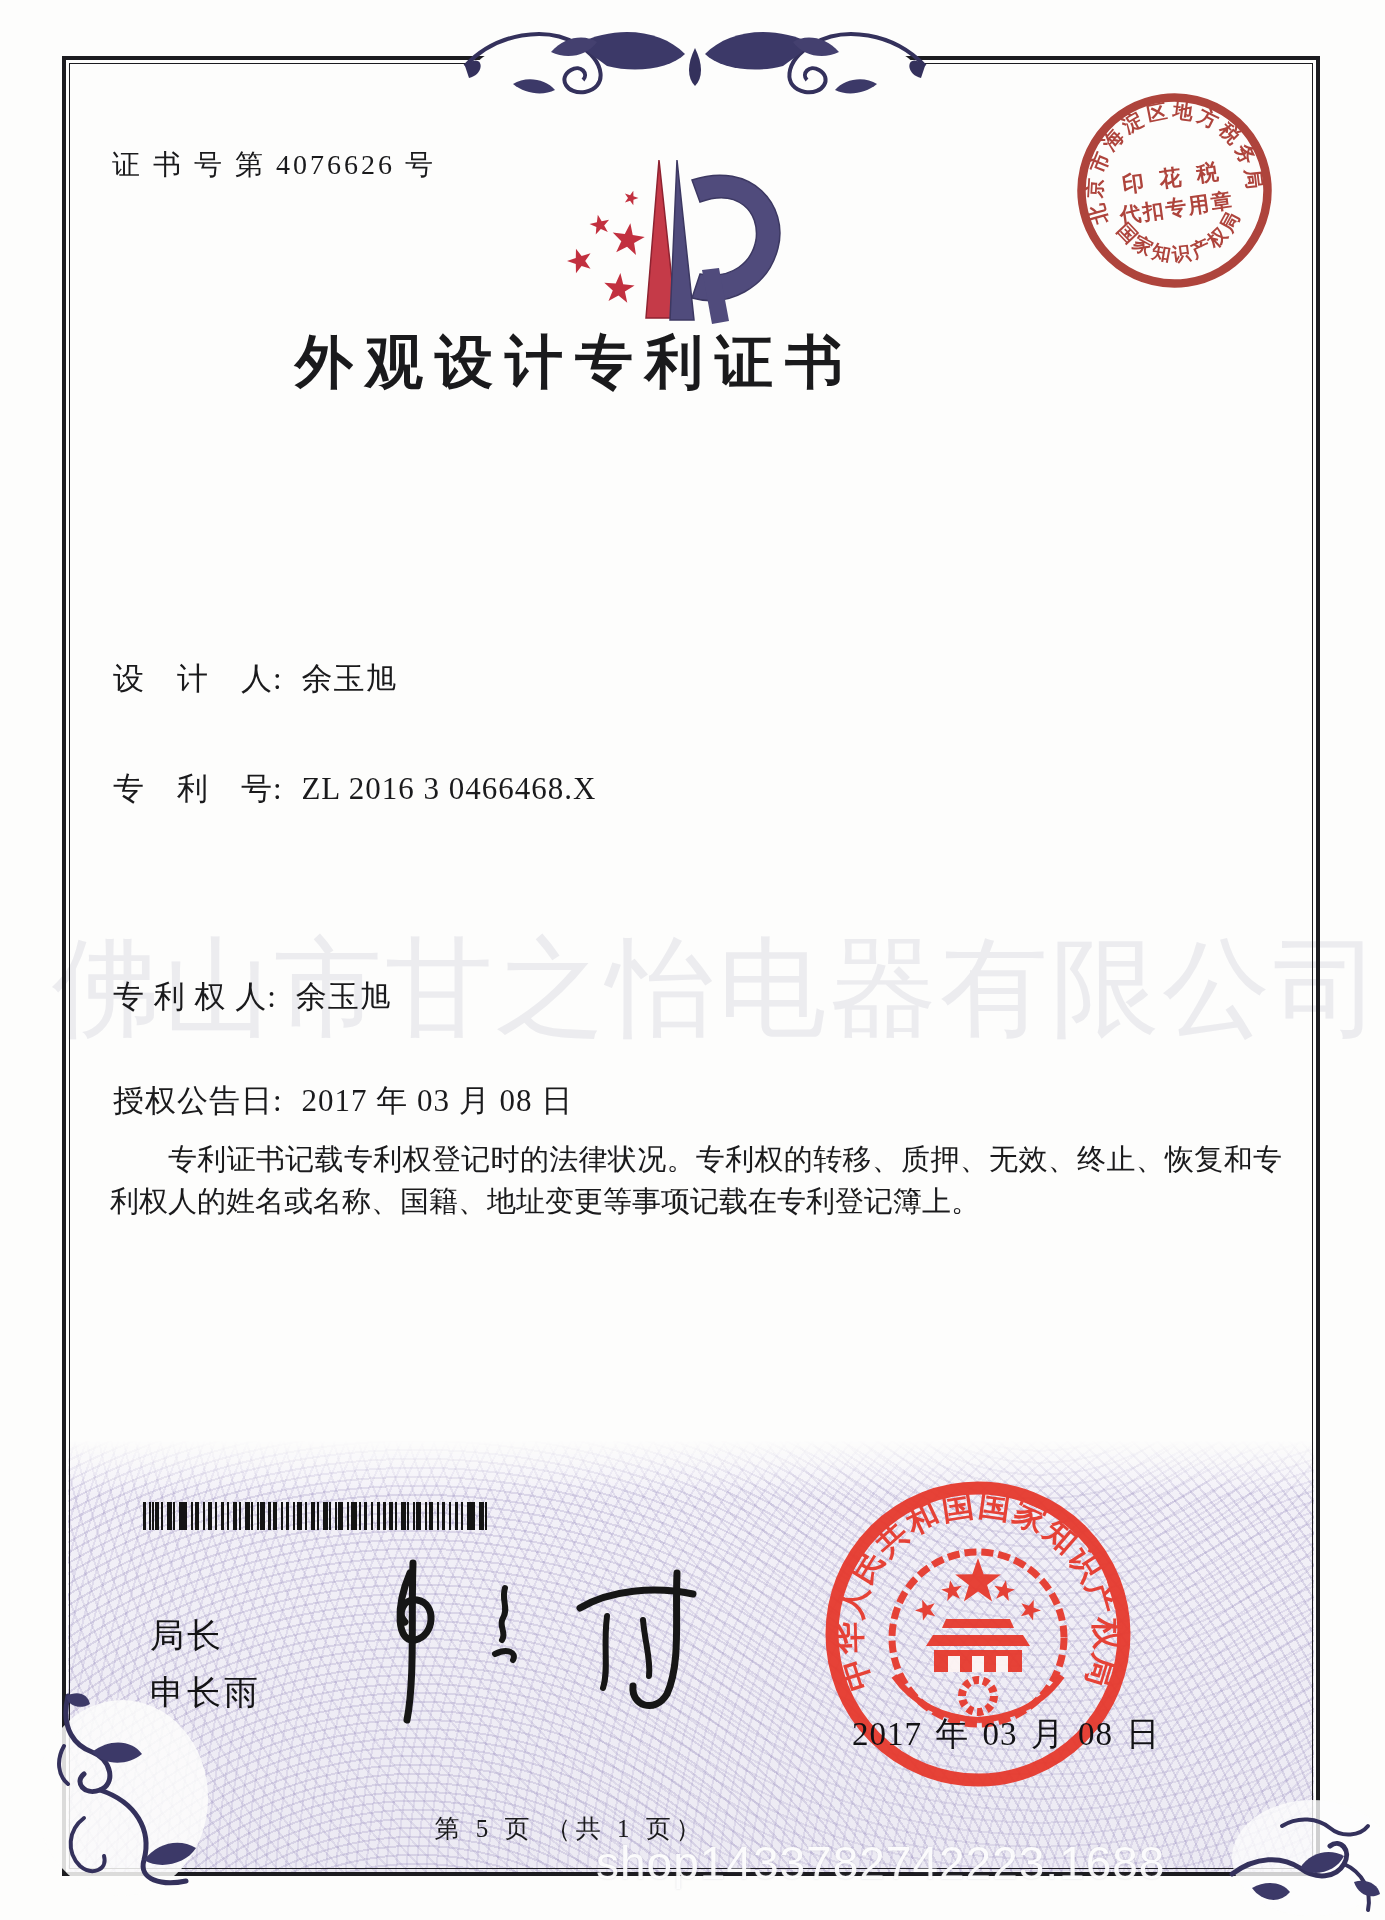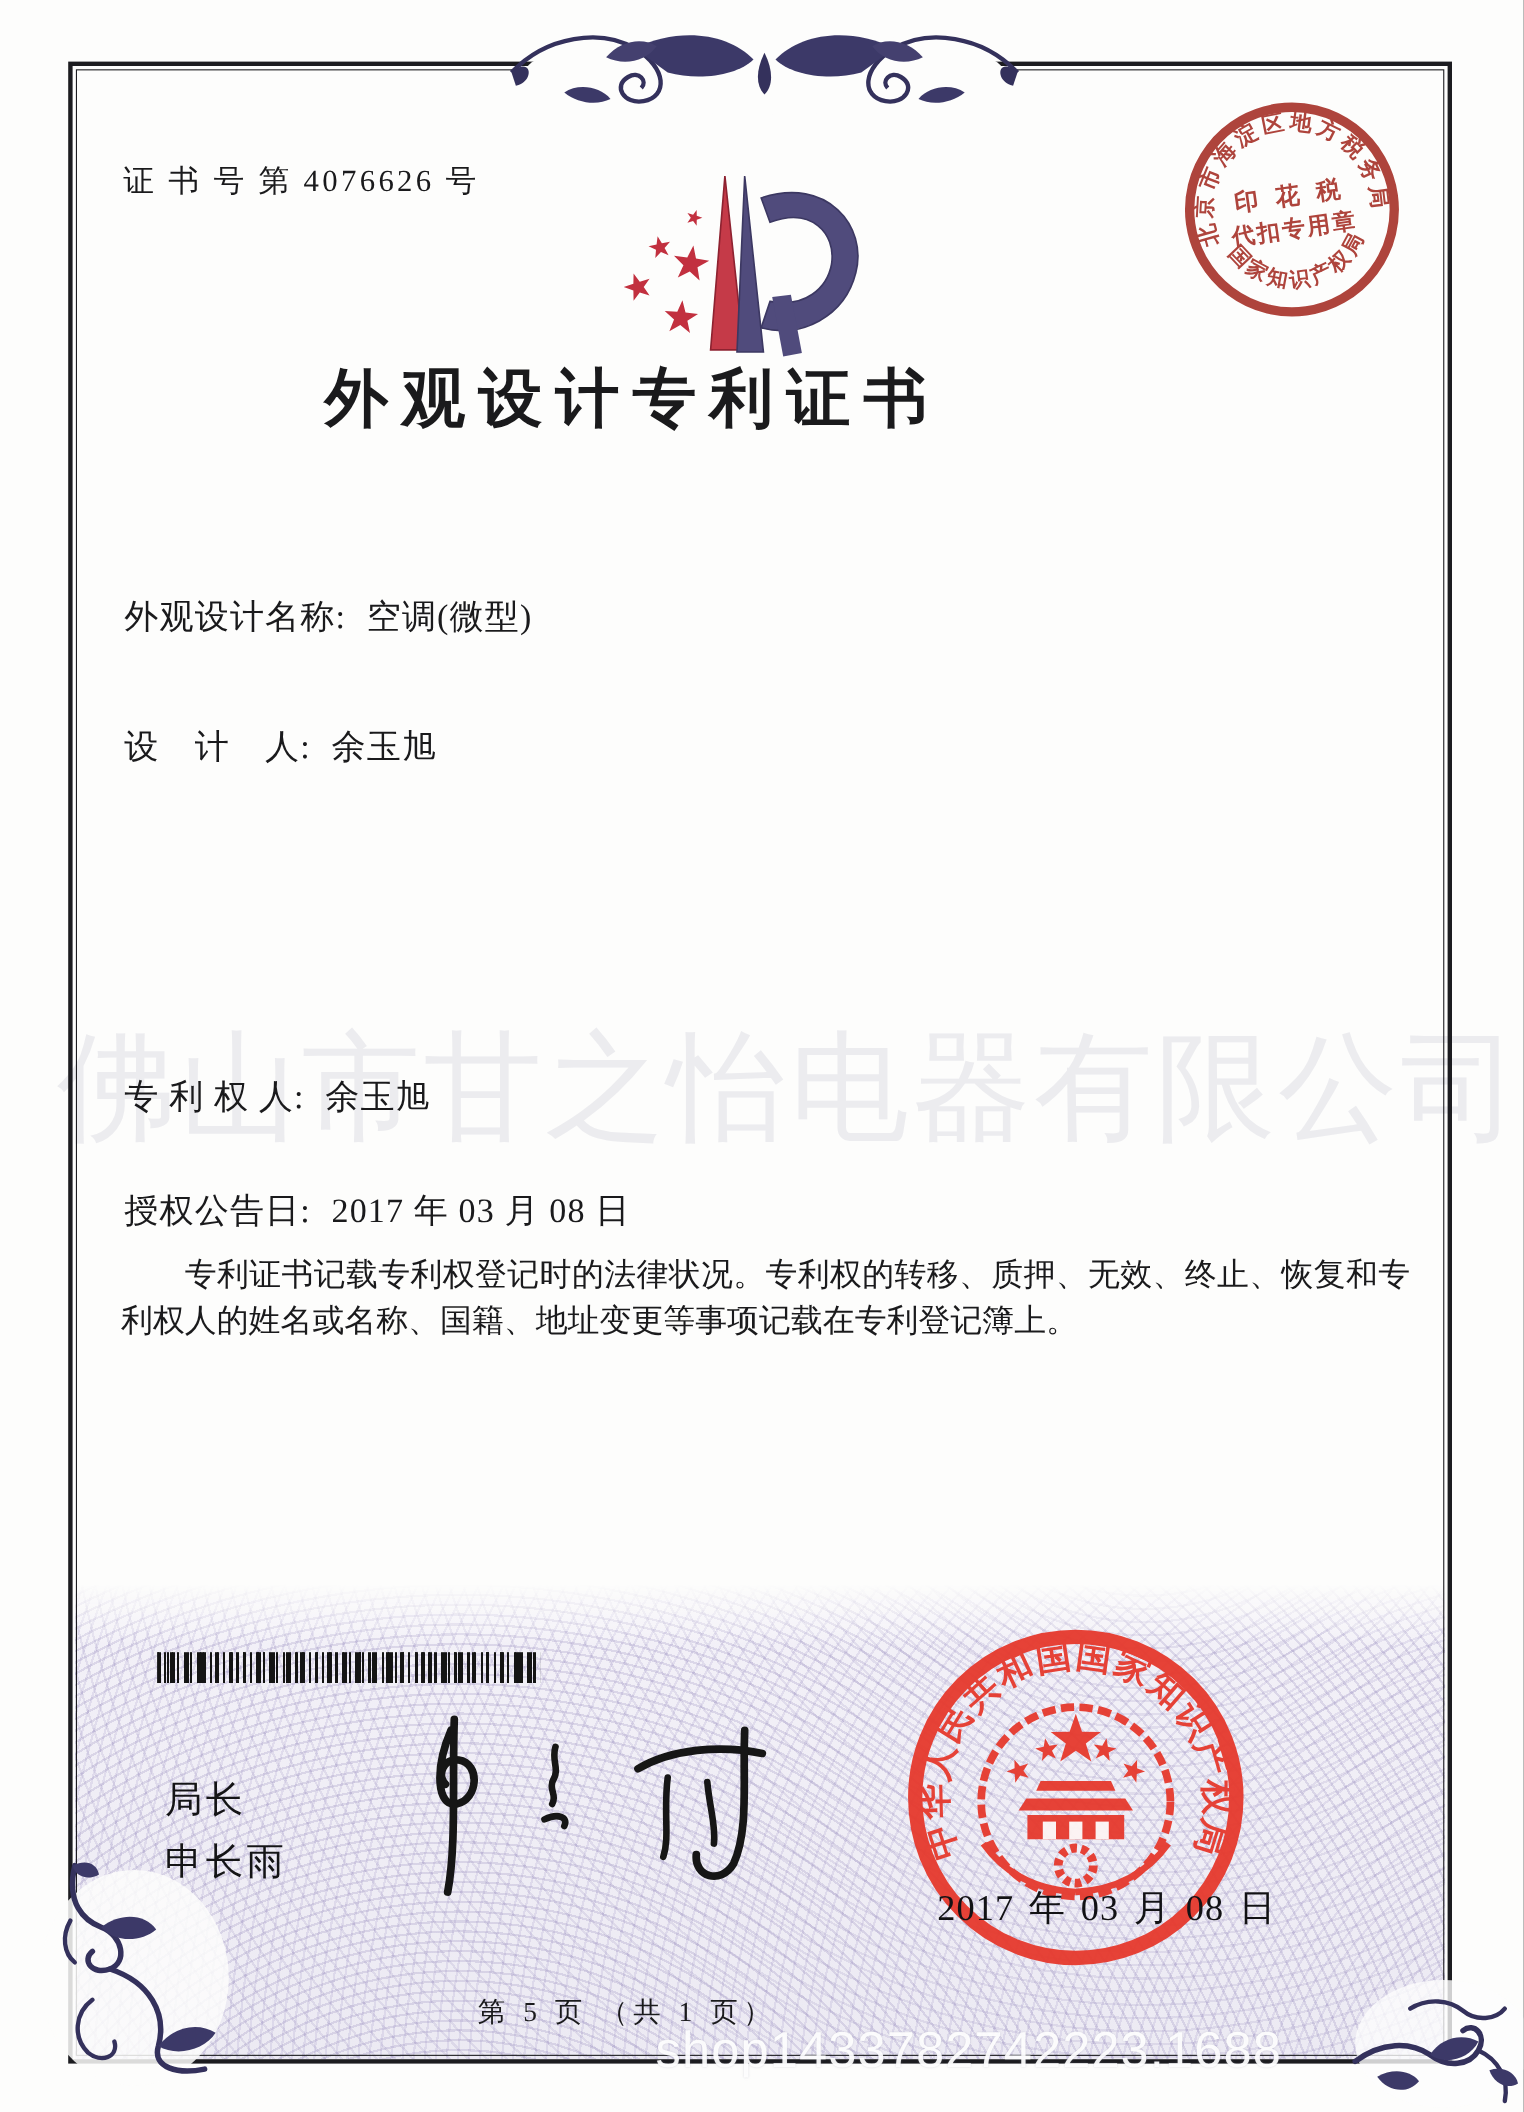--- a/index.html
+++ b/index.html
@@ -100,27 +100,27 @@
     </text>
     <text font-size="19" font-weight="700" fill="#a8352c" letter-spacing="3">
       <textPath href="#stampBot" startOffset="8">国家知识产权局</textPath>
     </text>
     <text x="102.5" y="97" text-anchor="middle" font-size="22" font-weight="700" fill="#a8352c" letter-spacing="5">印 花 税</text>
     <text x="102.5" y="127" text-anchor="middle" font-size="21" font-weight="700" fill="#a8352c" letter-spacing="2">代扣专用章</text>
   </svg>
 
   <div class="title">外观设计专利证书</div>
 
-  <div class="field f0">
-    <span class="lab">外观设计名称:</span>
-    <span class="val">空调(微型)</span>
-  </div>
   <div class="field f1">
     <span class="lab">设　计　人:</span>
     <span class="val">余玉旭</span>
+  </div>
+  <div class="field f2">
+    <span class="lab">专　利　号:</span>
+    <span class="val">ZL 2016 3 0466468.X</span>
   </div>
   <div class="field f4">
     <span class="lab">专 利 权 人:</span>
     <span class="val">余玉旭</span>
   </div>
   <div class="field f5">
     <span class="lab">授权公告日:</span>
     <span class="val">2017 年 03 月 08 日</span>
   </div>
 

